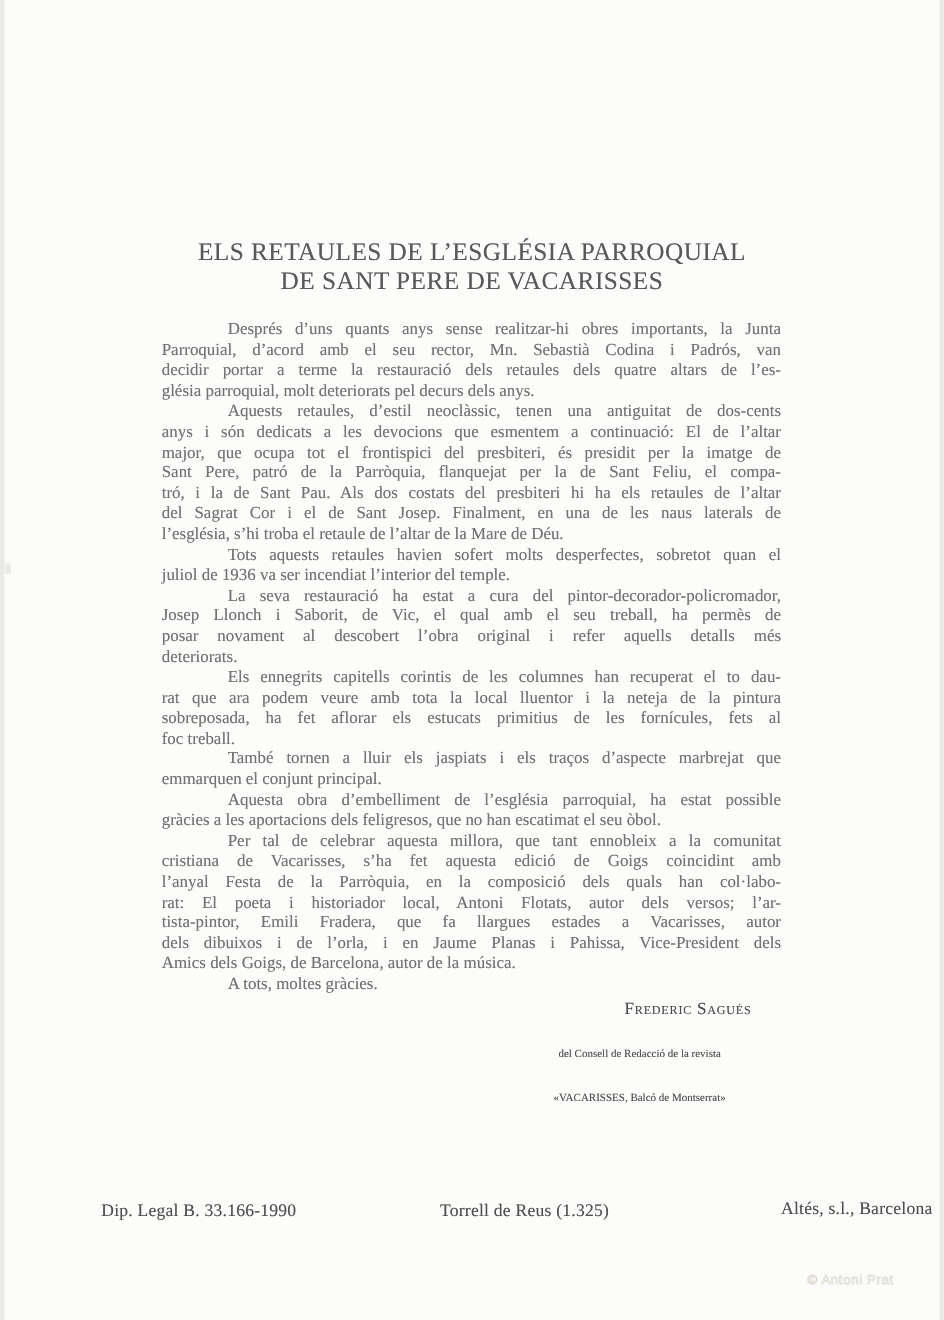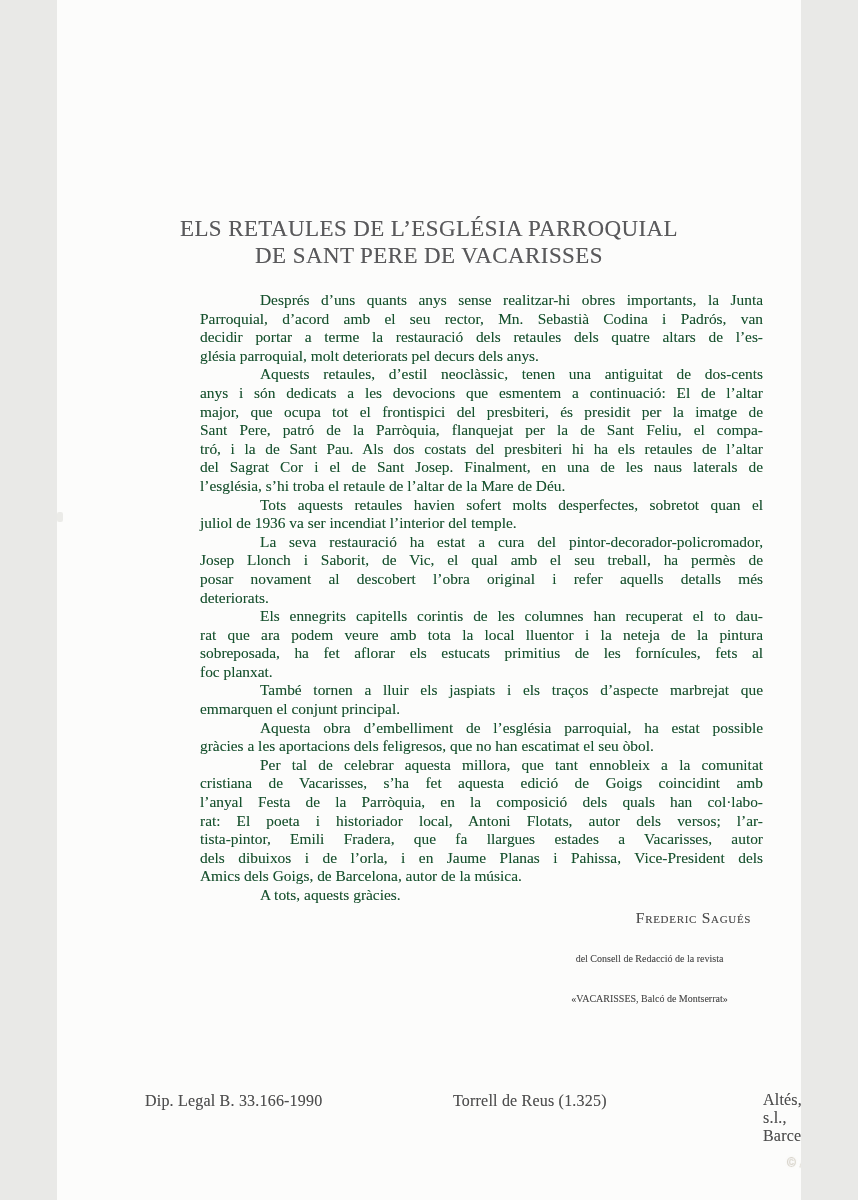--- a/index.html
+++ b/index.html
@@ -1,20 +1,20 @@
 <!DOCTYPE html>
 <html><head>
 <meta charset="utf-8">
 <style>
   html, body { margin: 0; padding: 0; }
   body { background: #e9e9e7; }
 
   .page {
     position: relative;
-    width: 744px;
+    width: 850px;
     height: 1200px;
     margin: 0 auto;
     background: #fcfcfb;
     overflow: hidden;
     font-family: "Liberation Serif", serif;
   }
 
   .title {
     position: absolute;
     left: 0; right: 0;
@@ -27,31 +27,31 @@
     text-shadow: 0 0 0.5px rgba(89,89,91,0.45);
   }
 
   .body-text {
     position: absolute;
     left: 143px;
     top: 291px;
     width: 563px;
     font-size: 15.4px;
     line-height: 18.6px;
-    color: #14532d;
+    color: #737373;
     text-shadow: 0 0 0.4px rgba(70,70,70,0.4);
   }
   .paragraph { margin: 0; }
   .line { text-align: justify; text-align-last: justify; }
   .line.last { text-align-last: left; }
   .line.first { text-indent: 60px; }
 
   .signature {
     position: absolute;
-    left: 476px;
+    left: 461px;
     top: 909px;
     width: 233px;
     text-align: center;
     color: #4c4c4c;
     text-shadow: 0 0 0.4px rgba(76,76,76,0.4);
   }
   .sig-name {
     display: block;
     font-variant: small-caps;
     font-size: 15.5px;
@@ -137,41 +137,41 @@
       <div class="paragraph">
         <div class="line first">La seva restauració ha estat a cura del pintor-decorador-policromador,</div>
         <div class="line">Josep Llonch i Saborit, de Vic, el qual amb el seu treball, ha permès de</div>
         <div class="line">posar novament al descobert l’obra original i refer aquells detalls més</div>
         <div class="line last">deteriorats.</div>
       </div>
       <div class="paragraph">
         <div class="line first">Els ennegrits capitells corintis de les columnes han recuperat el to dau-</div>
         <div class="line">rat que ara podem veure amb tota la local lluentor i la neteja de la pintura</div>
         <div class="line">sobreposada, ha fet aflorar els estucats primitius de les fornícules, fets al</div>
-        <div class="line last">foc planxat.</div>
+        <div class="line last">foc treball.</div>
       </div>
       <div class="paragraph">
         <div class="line first">També tornen a lluir els jaspiats i els traços d’aspecte marbrejat que</div>
         <div class="line last">emmarquen el conjunt principal.</div>
       </div>
       <div class="paragraph">
         <div class="line first">Aquesta obra d’embelliment de l’església parroquial, ha estat possible</div>
         <div class="line last">gràcies a les aportacions dels feligresos, que no han escatimat el seu òbol.</div>
       </div>
       <div class="paragraph">
         <div class="line first">Per tal de celebrar aquesta millora, que tant ennobleix a la comunitat</div>
         <div class="line">cristiana de Vacarisses, s’ha fet aquesta edició de Goigs coincidint amb</div>
         <div class="line">l’anyal Festa de la Parròquia, en la composició dels quals han col·labo-</div>
         <div class="line">rat: El poeta i historiador local, Antoni Flotats, autor dels versos; l’ar-</div>
         <div class="line">tista-pintor, Emili Fradera, que fa llargues estades a Vacarisses, autor</div>
         <div class="line">dels dibuixos i de l’orla, i en Jaume Planas i Pahissa, Vice-President dels</div>
         <div class="line last">Amics dels Goigs, de Barcelona, autor de la música.</div>
       </div>
       <div class="paragraph">
-        <div class="line first last">A tots, aquests gràcies.</div>
+        <div class="line first last">A tots, moltes gràcies.</div>
       </div>
     </div>
 
   <div class="signature">
     <span class="sig-name">Frederic Sagués</span>
     <span class="sig-line">del Consell de Redacció de la revista</span>
     <span class="sig-line">«VACARISSES, Balcó de Montserrat»</span>
   </div>
 
   <div class="footer">

